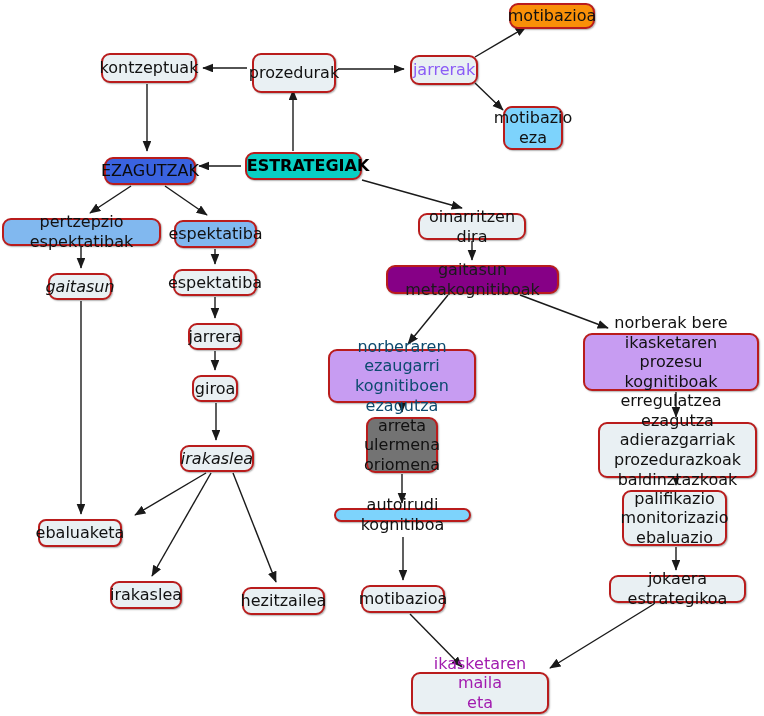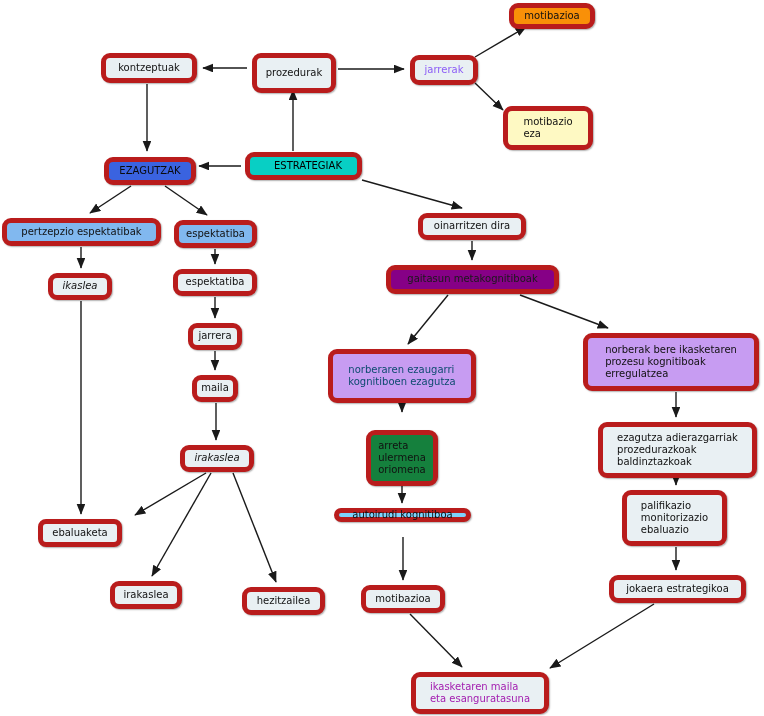--- a/index.html
+++ b/index.html
@@ -22,34 +22,34 @@
     width: 764px;
     height: 716px;
     pointer-events: none;
   }
   .node {
     position: absolute;
     box-sizing: border-box;
     display: flex;
     align-items: center;
     justify-content: center;
-    text-align: left;
-    border: 5px solid #b91c1c;
+    text-align: center;
+    border: 2px solid #b91c1c;
     border-radius: 9px;
     background: #e9f0f3;
     color: #111111;
-    font-size: 10px;
+    font-size: 16px;
     line-height: 1.22;
     padding: 2px 7px;
     box-shadow: 1px 1px 1.5px rgba(0,0,0,0.30);
     white-space: pre-line;
     z-index: 2;
   }
   .node.italic { font-style: italic; }
-  .node.bold   { font-weight: normal; padding-left: 16px; }
+  .node.bold   { font-weight: bold; padding-left: 16px; }
 </style>
 </head>
 <body>
 
 <div id="canvas">
   <svg id="edge-layer" viewBox="0 0 764 716">
     <defs>
       <marker id="arrowhead" markerWidth="9" markerHeight="9" refX="7.4" refY="3.2" orient="auto" markerUnits="strokeWidth">
         <path d="M0,0 L8,3.2 L0,6.4 z" fill="#1a1a1a"></path>
       </marker>
@@ -85,38 +85,38 @@
         <polyline points="676,547 676,570" fill="none" stroke="#1a1a1a" stroke-width="1.4" marker-end="url(#arrowhead)"></polyline>
         <polyline points="410,614 462,667" fill="none" stroke="#1a1a1a" stroke-width="1.4" marker-end="url(#arrowhead)"></polyline>
         <polyline points="654,604 550,668" fill="none" stroke="#1a1a1a" stroke-width="1.4" marker-end="url(#arrowhead)"></polyline>
       </g>
   </svg>
   <div id="nodes-group">
       <div class="node" style="left: 101px; top: 53px; width: 96px; height: 30px; background: rgb(233, 240, 243); color: rgb(17, 17, 17);">kontzeptuak</div>
       <div class="node" style="left: 252px; top: 53px; width: 84px; height: 40px; background: rgb(233, 240, 243); color: rgb(17, 17, 17);">prozedurak</div>
       <div class="node" style="left: 410px; top: 55px; width: 68px; height: 30px; background: rgb(233, 240, 243); color: #8b5cf6;">jarrerak</div>
       <div class="node" style="left: 509px; top: 3px; width: 86px; height: 26px; background: rgb(249, 144, 8); color: rgb(17, 17, 17);">motibazioa</div>
-      <div class="node" style="left: 503px; top: 106px; width: 90px; height: 44px; background: #fef9c3; color: rgb(17, 17, 17);">motibazio
+      <div class="node" style="left: 503px; top: 106px; width: 60px; height: 44px; background: #7dd3fc; color: rgb(17, 17, 17);">motibazio
 eza</div>
       <div class="node" style="left: 104px; top: 157px; width: 92px; height: 28px; background: rgb(58, 99, 224); color: rgb(11, 11, 11);">EZAGUTZAK</div>
       <div class="node bold" style="left: 245px; top: 152px; width: 117px; height: 28px; background: rgb(8, 207, 196); color: rgb(0, 0, 0);">ESTRATEGIAK</div>
       <div class="node" style="left: 418px; top: 213px; width: 108px; height: 27px; background: rgb(233, 240, 243); color: rgb(17, 17, 17);">oinarritzen dira</div>
       <div class="node" style="left: 2px; top: 218px; width: 159px; height: 28px; background: rgb(129, 184, 239); color: rgb(17, 17, 17);">pertzepzio espektatibak</div>
       <div class="node" style="left: 174px; top: 220px; width: 83px; height: 28px; background: rgb(129, 184, 239); color: rgb(17, 17, 17);">espektatiba</div>
       <div class="node" style="left: 386px; top: 265px; width: 173px; height: 29px; background: rgb(134, 0, 134); color: rgb(26, 26, 26);">gaitasun metakognitiboak</div>
-      <div class="node italic" style="left: 48px; top: 273px; width: 64px; height: 27px; background: rgb(233, 240, 243); color: rgb(17, 17, 17);">ikaslea</div>
+      <div class="node italic" style="left: 48px; top: 273px; width: 64px; height: 27px; background: rgb(233, 240, 243); color: rgb(17, 17, 17);">gaitasun</div>
       <div class="node" style="left: 173px; top: 269px; width: 84px; height: 27px; background: rgb(233, 240, 243); color: rgb(17, 17, 17);">espektatiba</div>
       <div class="node" style="left: 188px; top: 323px; width: 54px; height: 27px; background: rgb(233, 240, 243); color: rgb(17, 17, 17);">jarrera</div>
-      <div class="node" style="left: 192px; top: 375px; width: 46px; height: 27px; background: rgb(233, 240, 243); color: rgb(17, 17, 17);">maila</div>
+      <div class="node" style="left: 192px; top: 375px; width: 46px; height: 27px; background: rgb(233, 240, 243); color: rgb(17, 17, 17);">giroa</div>
       <div class="node" style="left: 328px; top: 349px; width: 148px; height: 54px; background: rgb(199, 156, 242); color: #0c4a6e;">norberaren ezaugarri
 kognitiboen ezagutza</div>
       <div class="node" style="left: 583px; top: 333px; width: 176px; height: 58px; background: rgb(199, 156, 242); color: rgb(17, 17, 17);">norberak bere ikasketaren
 prozesu kognitiboak
 erregulatzea</div>
-      <div class="node" style="left: 366px; top: 430px; width: 72px; height: 56px; background: #15803d; color: rgb(17, 17, 17);">arreta
+      <div class="node" style="left: 366px; top: 417px; width: 72px; height: 56px; background: #737373; color: rgb(17, 17, 17);">arreta
 ulermena
 oriomena</div>
       <div class="node" style="left: 598px; top: 422px; width: 159px; height: 56px; background: rgb(233, 240, 243); color: rgb(17, 17, 17);">ezagutza adierazgarriak
 prozedurazkoak
 baldinztazkoak</div>
       <div class="node italic" style="left: 180px; top: 445px; width: 74px; height: 27px; background: rgb(233, 240, 243); color: rgb(17, 17, 17);">irakaslea</div>
       <div class="node" style="left: 622px; top: 490px; width: 105px; height: 56px; background: rgb(233, 240, 243); color: rgb(17, 17, 17);">palifikazio
 monitorizazio
 ebaluazio</div>
       <div class="node" style="left: 334px; top: 508px; width: 137px; height: 14px; background: #7dd3fc; color: rgb(17, 17, 17);">autoirudi kognitiboa</div>

